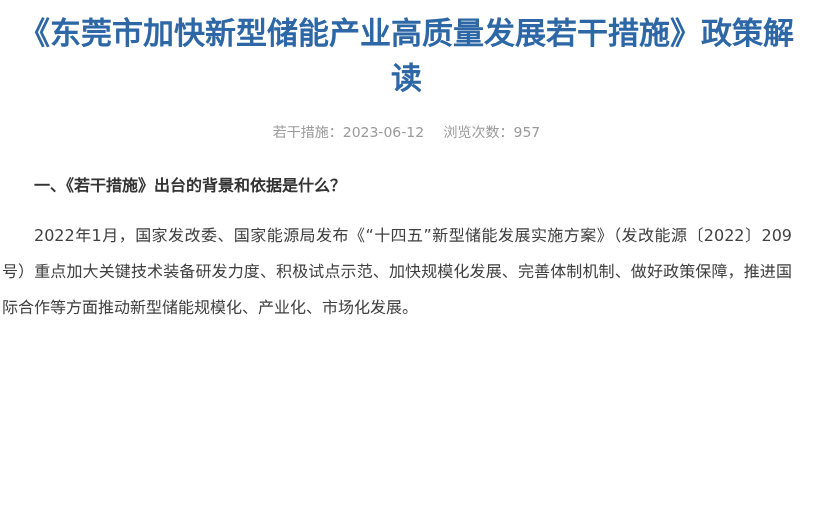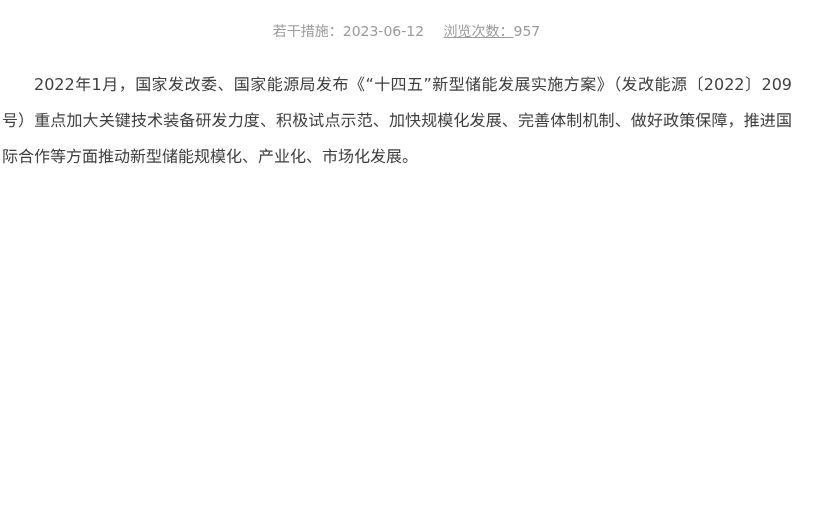--- a/index.html
+++ b/index.html
@@ -25,21 +25,21 @@
     text-align:center;
     letter-spacing:0;
   }
   .meta-line{
     margin-top:21px;
     text-align:center;
     font-size:14px;
     color:var(--meta-gray);
     line-height:20px;
   }
-  .meta-line .views-label{margin-left:15px;text-decoration:underline;}
+  .meta-line .views-label{margin-left:15px;}
   .article{
     margin-top:26px;
     padding:0 21px 0 2px;
     font-size:16px;
     line-height:36px;
     color:var(--body-text);
     text-align:justify;
   }
   .article p{
     margin:0 0 14px 0;
@@ -52,26 +52,28 @@
     font-weight:700;
     color:var(--heading-text);
     text-indent:2em;
   }
 </style>
 </head>
 <body>
 
 <div class="page">
 
+  <h1 class="doc-title">《东莞市加快新型储能产业高质量发展若干措施》政策解读</h1>
 
   <div class="meta-line">
     <span>若干措施：</span><span>2023-06-12</span>
     <span class="views-label">浏览次数：</span><span>957</span>
   </div>
 
   <div class="article">
 
+    <h2>一、《若干措施》出台的背景和依据是什么？</h2>
 
 
     <p>2022年1月，国家发改委、国家能源局发布《“十四五”新型储能发展实施方案》（发改能源〔2022〕209号）重点加大关键技术装备研发力度、积极试点示范、加快规模化发展、完善体制机制、做好政策保障，推进国际合作等方面推动新型储能规模化、产业化、市场化发展。</p>
   </div>
 
 </div>
 
 </body></html>

